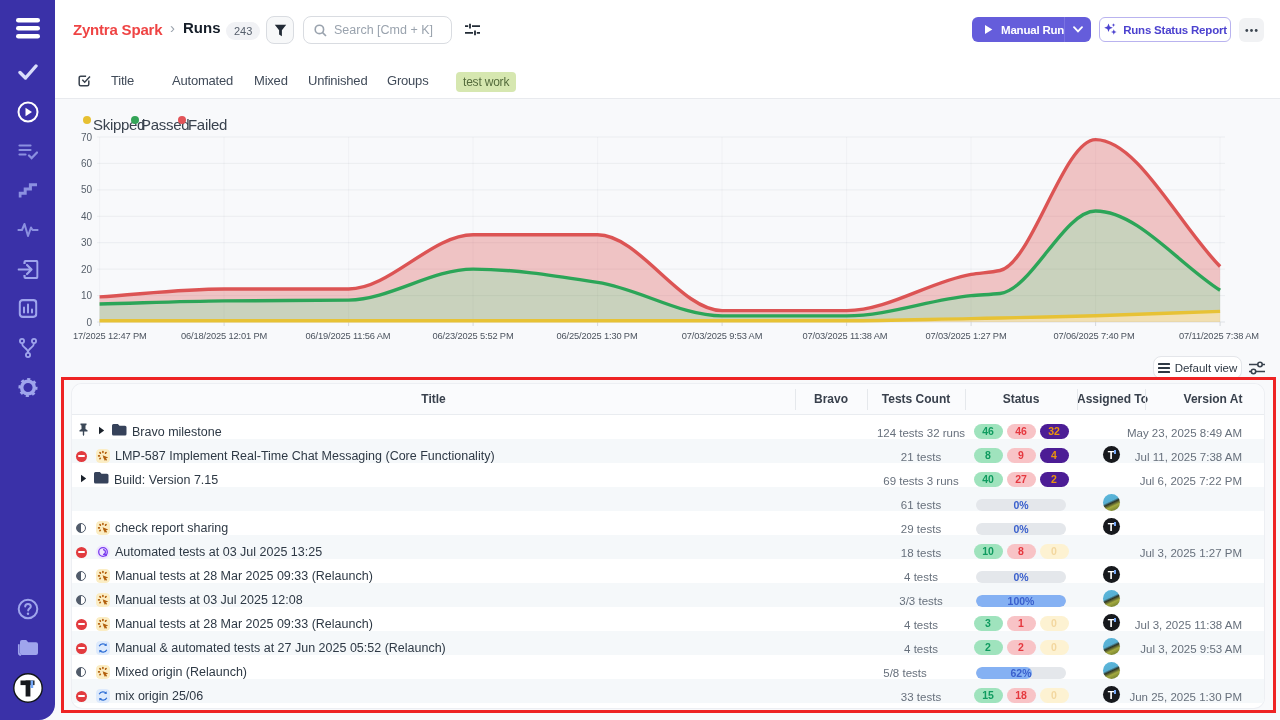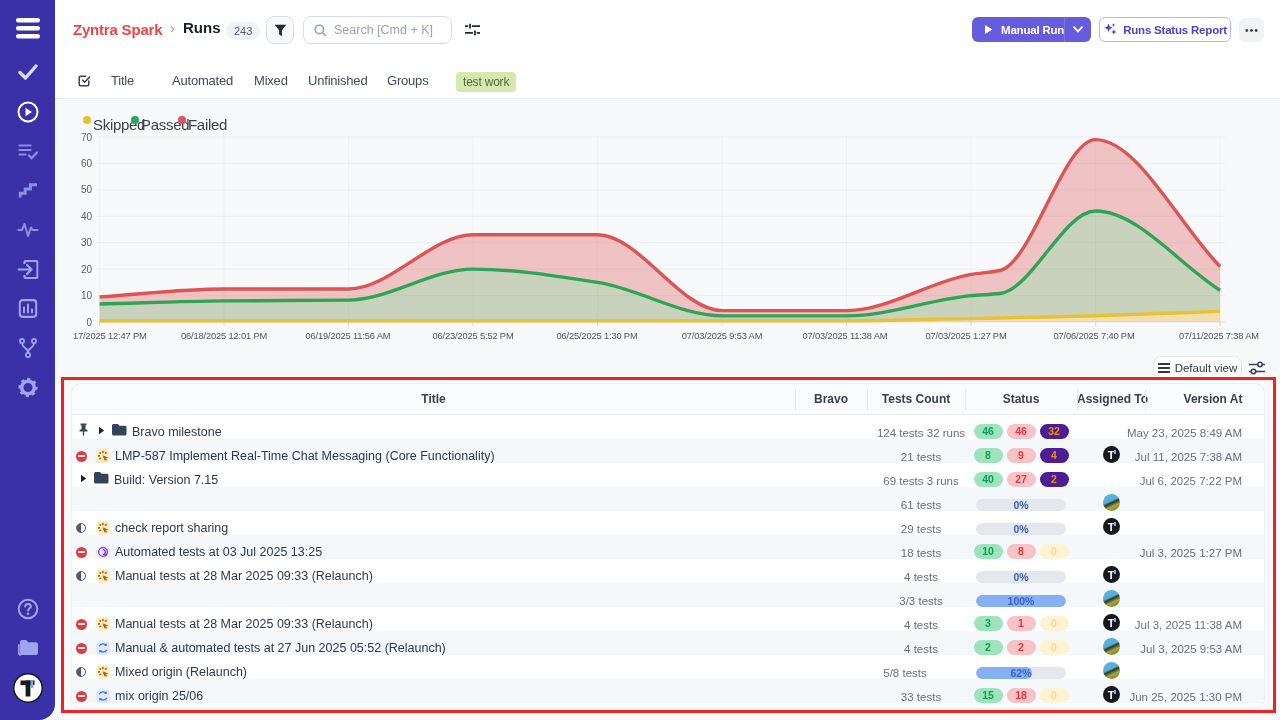--- a/index.html
+++ b/index.html
@@ -432,138 +432,157 @@
           <span class="bar">
             <span class="btxt">0%</span>
           </span>
         </div>
 <div class="cell" style="left:1005px;width:68px;justify-content:center">
           <span class="avT">T<span style="position:absolute;right:4px;top:4px;width:2px;height:4px;background:#76a9f9"></span></span>
         </div>
 <div class="cell fa" style="left:1020px;width:150px"></div>
 </div>
 <div class="row">
-<div class="cell tc" style="left:800px;width:98px">3/3 tests</div>
-<div class="cell" style="left:893px;width:112px;justify-content:center">
-          <span class="bar">
-            <span class="bfill" style="width:100%"></span>
-            <span class="btxt">100%</span>
-          </span>
-        </div>
-<div class="cell" style="left:1005px;width:68px;justify-content:center">
-          <span class="avP"></span>
-        </div>
-<div class="cell fa" style="left:1020px;width:150px"></div>
-</div>
-<div class="row">
-<div class="cell" style="left:4px;width:719px">
-          <span style="display:flex;align-items:center">
-            <span class="sic"></span>
-            <span style="width:9px"></span>
+<div class="cell" style="left:4px;width:719px">
+          <span style="display:flex;align-items:center">
+            <span class="hic"></span>
+            <span style="width:10px"></span>
             <svg class="mbadge" width="14" height="14" viewBox="0 0 14 14">
               <rect width="14" height="14" rx="4" fill="#fbedc4"></rect>
               <g fill="#b2600d">
                 <path d="M6.6 6.2l5.6 2.3-2.4 1-.9 2.5z"></path>
                 <path d="M8.2 7.8l2.9 2.9-1 1-2.9-2.9z"></path>
                 <rect x="6.1" y="1.8" width="1.6" height="2.4" rx=".8"></rect>
                 <rect x="1.8" y="6.1" width="2.4" height="1.6" rx=".8"></rect>
                 <rect x="3.1" y="3.1" width="2.2" height="1.6" rx=".8" transform="rotate(45 4.2 3.9)"></rect>
                 <rect x="8.6" y="3" width="2.4" height="1.6" rx=".8" transform="rotate(-45 9.8 3.8)"></rect>
                 <rect x="3" y="8.7" width="2.2" height="1.6" rx=".8" transform="rotate(-45 4.1 9.5)"></rect>
               </g>
             </svg>
           </span>
-          <span class="ttl" style="">Manual tests at 28 Mar 2025 09:33 (Relaunch)</span>
-        </div>
-<div class="cell tc" style="left:800px;width:98px">4 tests</div>
-<div class="cell" style="left:893px;width:112px;justify-content:center">
-          <span class="pill pg">3</span>
-          <span class="pill pr">1</span>
-          <span class="pill p0">0</span>
-        </div>
-<div class="cell" style="left:1005px;width:68px;justify-content:center">
-          <span class="avT">T<span style="position:absolute;right:4px;top:4px;width:2px;height:4px;background:#76a9f9"></span></span>
-        </div>
-<div class="cell fa" style="left:1020px;width:150px">Jul 3, 2025 11:38 AM</div>
+          <span class="ttl" style="">Manual tests at 03 Jul 2025 12:08</span>
+        </div>
+<div class="cell tc" style="left:800px;width:98px">3/3 tests</div>
+<div class="cell" style="left:893px;width:112px;justify-content:center">
+          <span class="bar">
+            <span class="bfill" style="width:100%"></span>
+            <span class="btxt">100%</span>
+          </span>
+        </div>
+<div class="cell" style="left:1005px;width:68px;justify-content:center">
+          <span class="avP"></span>
+        </div>
+<div class="cell fa" style="left:1020px;width:150px"></div>
 </div>
 <div class="row">
 <div class="cell" style="left:4px;width:719px">
           <span style="display:flex;align-items:center">
             <span class="sic"></span>
             <span style="width:9px"></span>
-            <svg class="mbadge" width="14" height="14" viewBox="0 0 14 14">
-              <rect width="14" height="14" rx="4" fill="#ddeafc"></rect>
-              <g stroke="#2f6fd6" stroke-width="1.3" fill="none">
-                <path d="M3.2 5.2a4.2 4.2 0 017.2-.6"></path>
-                <path d="M10.8 8.8a4.2 4.2 0 01-7.2.6"></path>
-              </g>
-              <path d="M10.6 2.2v2.6H8z" fill="#2f6fd6"></path>
-              <path d="M3.4 11.8V9.2H6z" fill="#2f6fd6"></path>
-            </svg>
-          </span>
-          <span class="ttl" style="">Manual &amp; automated tests at 27 Jun 2025 05:52 (Relaunch)</span>
-        </div>
-<div class="cell tc" style="left:800px;width:98px">4 tests</div>
-<div class="cell" style="left:893px;width:112px;justify-content:center">
-          <span class="pill pg">2</span>
-          <span class="pill pr">2</span>
-          <span class="pill p0">0</span>
-        </div>
-<div class="cell" style="left:1005px;width:68px;justify-content:center">
-          <span class="avP"></span>
-        </div>
-<div class="cell fa" style="left:1020px;width:150px">Jul 3, 2025 9:53 AM</div>
-</div>
-<div class="row">
-<div class="cell" style="left:4px;width:719px">
-          <span style="display:flex;align-items:center">
-            <span class="hic"></span>
-            <span style="width:10px"></span>
             <svg class="mbadge" width="14" height="14" viewBox="0 0 14 14">
               <rect width="14" height="14" rx="4" fill="#fbedc4"></rect>
               <g fill="#b2600d">
                 <path d="M6.6 6.2l5.6 2.3-2.4 1-.9 2.5z"></path>
                 <path d="M8.2 7.8l2.9 2.9-1 1-2.9-2.9z"></path>
                 <rect x="6.1" y="1.8" width="1.6" height="2.4" rx=".8"></rect>
                 <rect x="1.8" y="6.1" width="2.4" height="1.6" rx=".8"></rect>
                 <rect x="3.1" y="3.1" width="2.2" height="1.6" rx=".8" transform="rotate(45 4.2 3.9)"></rect>
                 <rect x="8.6" y="3" width="2.4" height="1.6" rx=".8" transform="rotate(-45 9.8 3.8)"></rect>
                 <rect x="3" y="8.7" width="2.2" height="1.6" rx=".8" transform="rotate(-45 4.1 9.5)"></rect>
               </g>
             </svg>
           </span>
-          <span class="ttl" style="">Mixed origin (Relaunch)</span>
-        </div>
-<div class="cell tc" style="left:784px;width:98px">5/8 tests</div>
-<div class="cell" style="left:893px;width:112px;justify-content:center">
-          <span class="bar">
-            <span class="bfill" style="width:62%"></span>
-            <span class="btxt">62%</span>
-          </span>
-        </div>
-<div class="cell" style="left:1005px;width:68px;justify-content:center">
-          <span class="avP"></span>
-        </div>
-<div class="cell fa" style="left:1020px;width:150px"></div>
+          <span class="ttl" style="">Manual tests at 28 Mar 2025 09:33 (Relaunch)</span>
+        </div>
+<div class="cell tc" style="left:800px;width:98px">4 tests</div>
+<div class="cell" style="left:893px;width:112px;justify-content:center">
+          <span class="pill pg">3</span>
+          <span class="pill pr">1</span>
+          <span class="pill p0">0</span>
+        </div>
+<div class="cell" style="left:1005px;width:68px;justify-content:center">
+          <span class="avT">T<span style="position:absolute;right:4px;top:4px;width:2px;height:4px;background:#76a9f9"></span></span>
+        </div>
+<div class="cell fa" style="left:1020px;width:150px">Jul 3, 2025 11:38 AM</div>
 </div>
 <div class="row">
 <div class="cell" style="left:4px;width:719px">
           <span style="display:flex;align-items:center">
             <span class="sic"></span>
             <span style="width:9px"></span>
             <svg class="mbadge" width="14" height="14" viewBox="0 0 14 14">
               <rect width="14" height="14" rx="4" fill="#ddeafc"></rect>
               <g stroke="#2f6fd6" stroke-width="1.3" fill="none">
                 <path d="M3.2 5.2a4.2 4.2 0 017.2-.6"></path>
                 <path d="M10.8 8.8a4.2 4.2 0 01-7.2.6"></path>
               </g>
               <path d="M10.6 2.2v2.6H8z" fill="#2f6fd6"></path>
               <path d="M3.4 11.8V9.2H6z" fill="#2f6fd6"></path>
             </svg>
           </span>
+          <span class="ttl" style="">Manual &amp; automated tests at 27 Jun 2025 05:52 (Relaunch)</span>
+        </div>
+<div class="cell tc" style="left:800px;width:98px">4 tests</div>
+<div class="cell" style="left:893px;width:112px;justify-content:center">
+          <span class="pill pg">2</span>
+          <span class="pill pr">2</span>
+          <span class="pill p0">0</span>
+        </div>
+<div class="cell" style="left:1005px;width:68px;justify-content:center">
+          <span class="avP"></span>
+        </div>
+<div class="cell fa" style="left:1020px;width:150px">Jul 3, 2025 9:53 AM</div>
+</div>
+<div class="row">
+<div class="cell" style="left:4px;width:719px">
+          <span style="display:flex;align-items:center">
+            <span class="hic"></span>
+            <span style="width:10px"></span>
+            <svg class="mbadge" width="14" height="14" viewBox="0 0 14 14">
+              <rect width="14" height="14" rx="4" fill="#fbedc4"></rect>
+              <g fill="#b2600d">
+                <path d="M6.6 6.2l5.6 2.3-2.4 1-.9 2.5z"></path>
+                <path d="M8.2 7.8l2.9 2.9-1 1-2.9-2.9z"></path>
+                <rect x="6.1" y="1.8" width="1.6" height="2.4" rx=".8"></rect>
+                <rect x="1.8" y="6.1" width="2.4" height="1.6" rx=".8"></rect>
+                <rect x="3.1" y="3.1" width="2.2" height="1.6" rx=".8" transform="rotate(45 4.2 3.9)"></rect>
+                <rect x="8.6" y="3" width="2.4" height="1.6" rx=".8" transform="rotate(-45 9.8 3.8)"></rect>
+                <rect x="3" y="8.7" width="2.2" height="1.6" rx=".8" transform="rotate(-45 4.1 9.5)"></rect>
+              </g>
+            </svg>
+          </span>
+          <span class="ttl" style="">Mixed origin (Relaunch)</span>
+        </div>
+<div class="cell tc" style="left:784px;width:98px">5/8 tests</div>
+<div class="cell" style="left:893px;width:112px;justify-content:center">
+          <span class="bar">
+            <span class="bfill" style="width:62%"></span>
+            <span class="btxt">62%</span>
+          </span>
+        </div>
+<div class="cell" style="left:1005px;width:68px;justify-content:center">
+          <span class="avP"></span>
+        </div>
+<div class="cell fa" style="left:1020px;width:150px"></div>
+</div>
+<div class="row">
+<div class="cell" style="left:4px;width:719px">
+          <span style="display:flex;align-items:center">
+            <span class="sic"></span>
+            <span style="width:9px"></span>
+            <svg class="mbadge" width="14" height="14" viewBox="0 0 14 14">
+              <rect width="14" height="14" rx="4" fill="#ddeafc"></rect>
+              <g stroke="#2f6fd6" stroke-width="1.3" fill="none">
+                <path d="M3.2 5.2a4.2 4.2 0 017.2-.6"></path>
+                <path d="M10.8 8.8a4.2 4.2 0 01-7.2.6"></path>
+              </g>
+              <path d="M10.6 2.2v2.6H8z" fill="#2f6fd6"></path>
+              <path d="M3.4 11.8V9.2H6z" fill="#2f6fd6"></path>
+            </svg>
+          </span>
           <span class="ttl" style="">mix origin 25/06</span>
         </div>
 <div class="cell tc" style="left:800px;width:98px">33 tests</div>
 <div class="cell" style="left:893px;width:112px;justify-content:center">
           <span class="pill pg">15</span>
           <span class="pill pr">18</span>
           <span class="pill p0">0</span>
         </div>
 <div class="cell" style="left:1005px;width:68px;justify-content:center">
           <span class="avT">T<span style="position:absolute;right:4px;top:4px;width:2px;height:4px;background:#76a9f9"></span></span>

